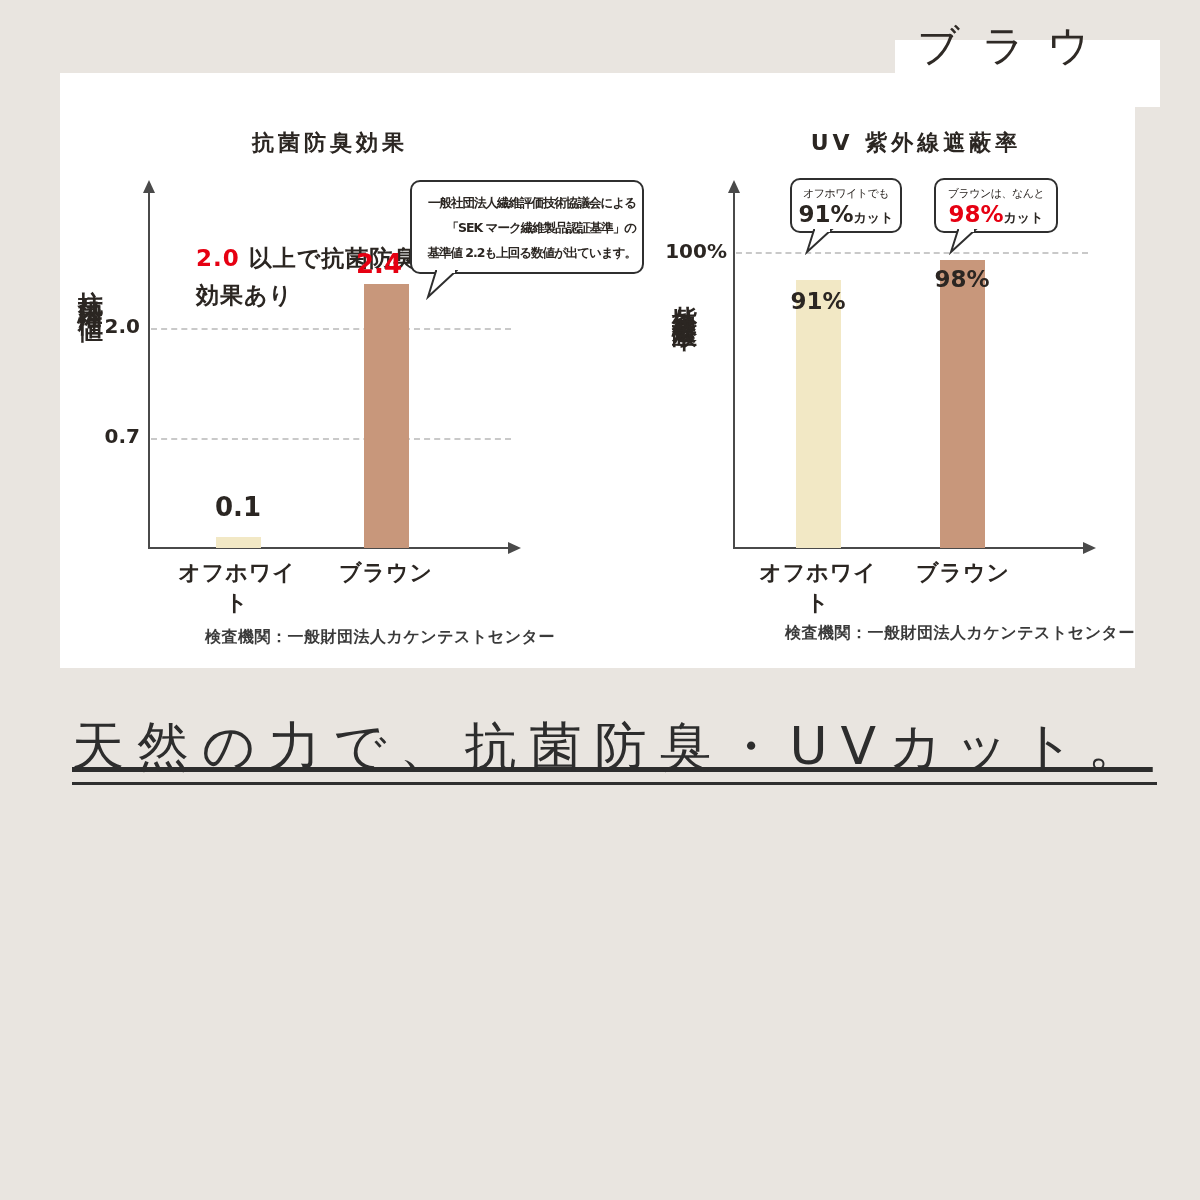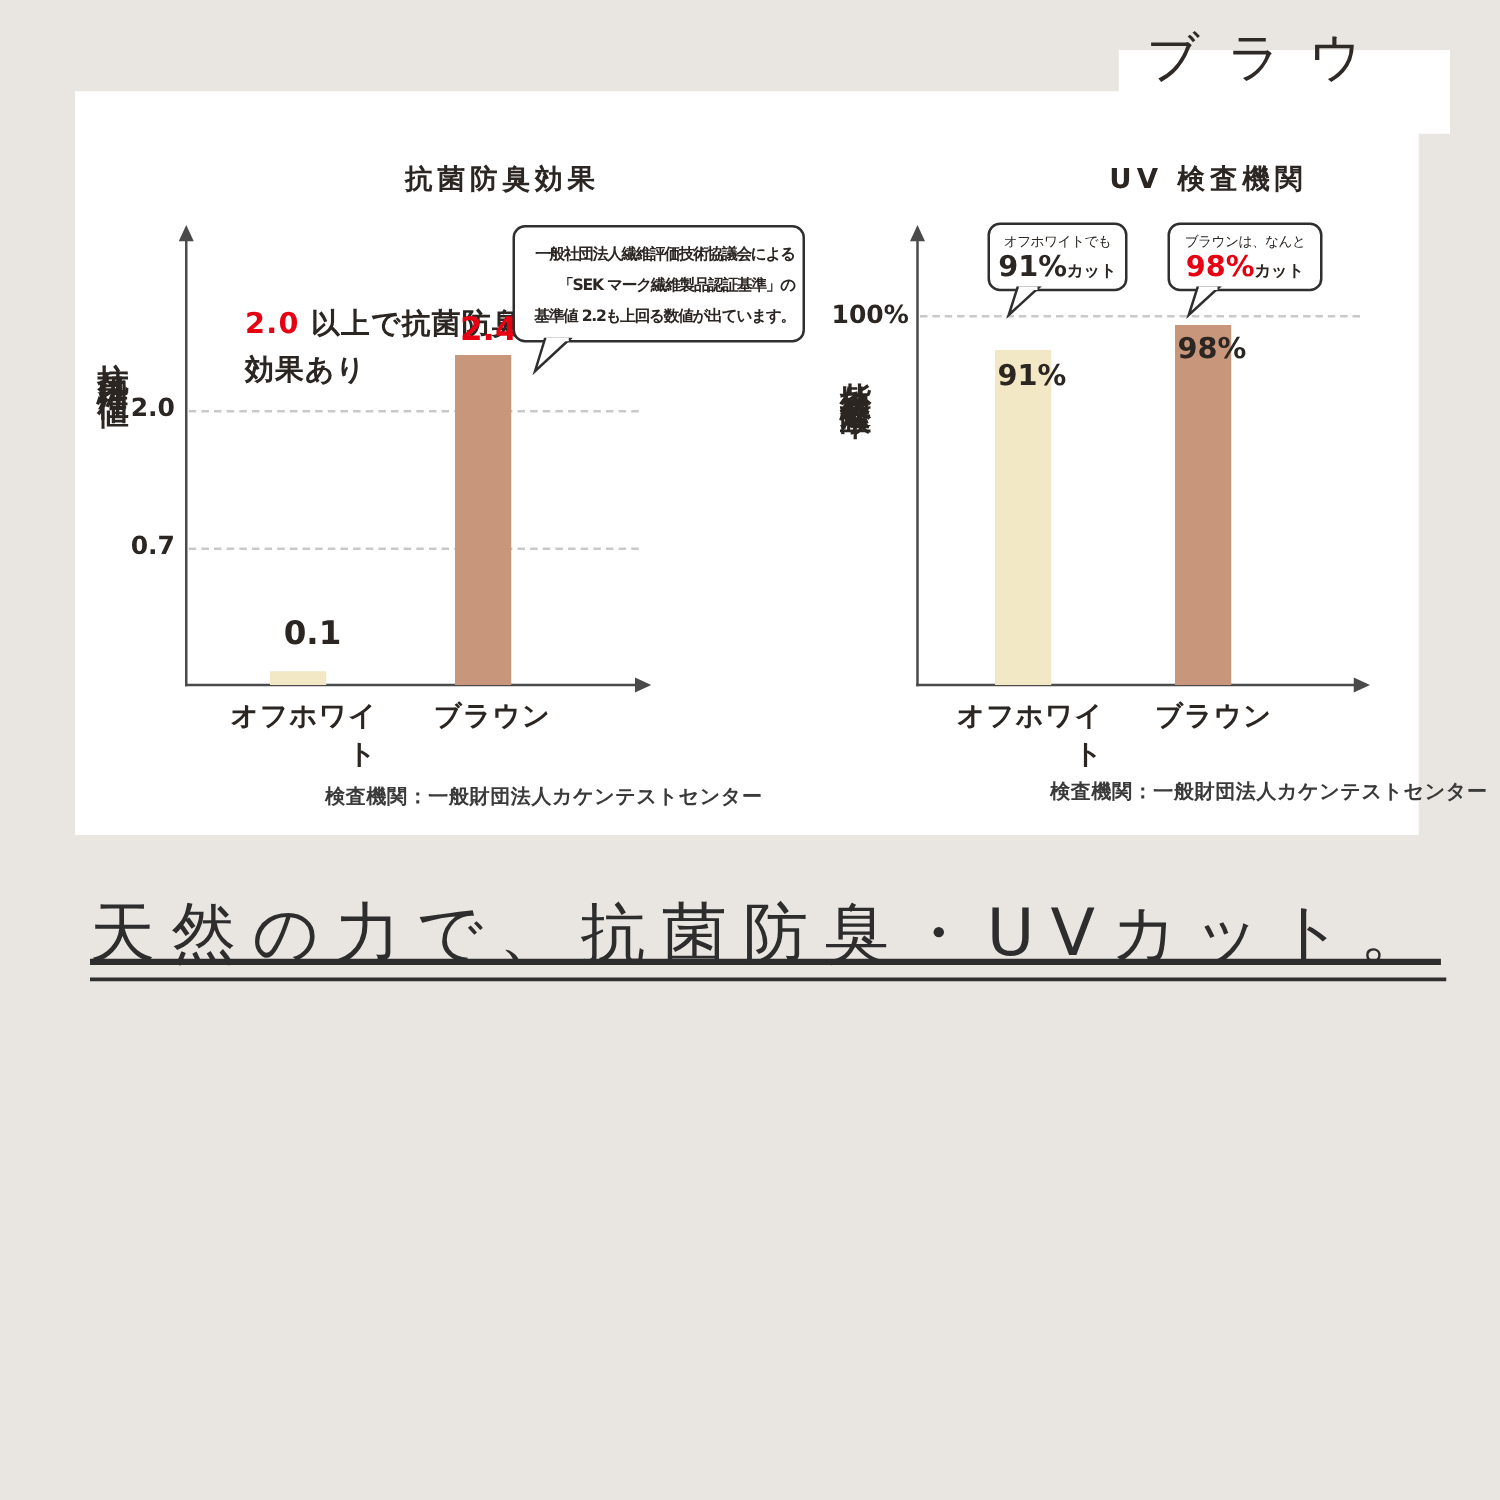--- a/index.html
+++ b/index.html
@@ -1,21 +1,21 @@
 <!DOCTYPE html>
 <html><head>
 <meta charset="utf-8">
 <style>
   html,body{margin:0;padding:0;}
   .page{
     position:relative;width:1200px;height:1200px;background:#e9e5e0;overflow:hidden;
     font-family:"DejaVu Sans","Liberation Sans",sans-serif;color:#2b2622;
   }
   .abs{position:absolute;}
-  .center{text-align:right;}
+  .center{text-align:center;}
   .right{text-align:right;}
   .red{color:#e60012;}
 
   
   .color-tag{
     left:895px;top:40px;width:265px;height:67px;background:#ffffff;
     display:flex;align-items:center;justify-content:center;
   }
   .color-tag span{font-size:42px;font-weight:500;letter-spacing:22px;padding-left:22px;color:#2f2a26;}
 
@@ -103,21 +103,21 @@
     <div>「SEK マーク繊維製品認証基準」の</div>
     <div>基準値 2.2も上回る数値が出ています。</div>
     <svg class="tail" width="34" height="30">
       <polygon points="4,27 12,1 32,1" fill="#ffffff" stroke="#2f2f2f" stroke-width="2"></polygon>
       <rect x="13" y="0" width="18" height="3" fill="#ffffff"></rect>
     </svg>
   </div>
 
   <div class="abs source center" style="left:150px;top:614px;width:460px;">検査機関：一般財団法人カケンテストセンター</div>
 
-  <div class="abs chart-title center" style="left:786px;top:128px;width:260px;">UV 検査機関</div>
+  <div class="abs chart-title center" style="left:786px;top:128px;width:260px;">UV 紫外線遮蔽率</div>
 
   <div class="abs y-title" style="left:668px;top:285px;height:200px;letter-spacing:4px;">紫外線遮蔽率</div>
 
   <div class="abs axis-v" style="left:733px;top:192px;height:357px;"></div>
   <div class="abs arrow-up" style="left:728px;top:180px;"></div>
   <div class="abs axis-h" style="left:733px;top:547px;width:352px;"></div>
   <div class="abs arrow-right" style="left:1083px;top:542px;"></div>
 
   <div class="abs gridline" style="left:736px;top:252px;width:352px;"></div>
   <div class="abs tick right" style="left:662px;top:239px;width:65px;">100%</div>

